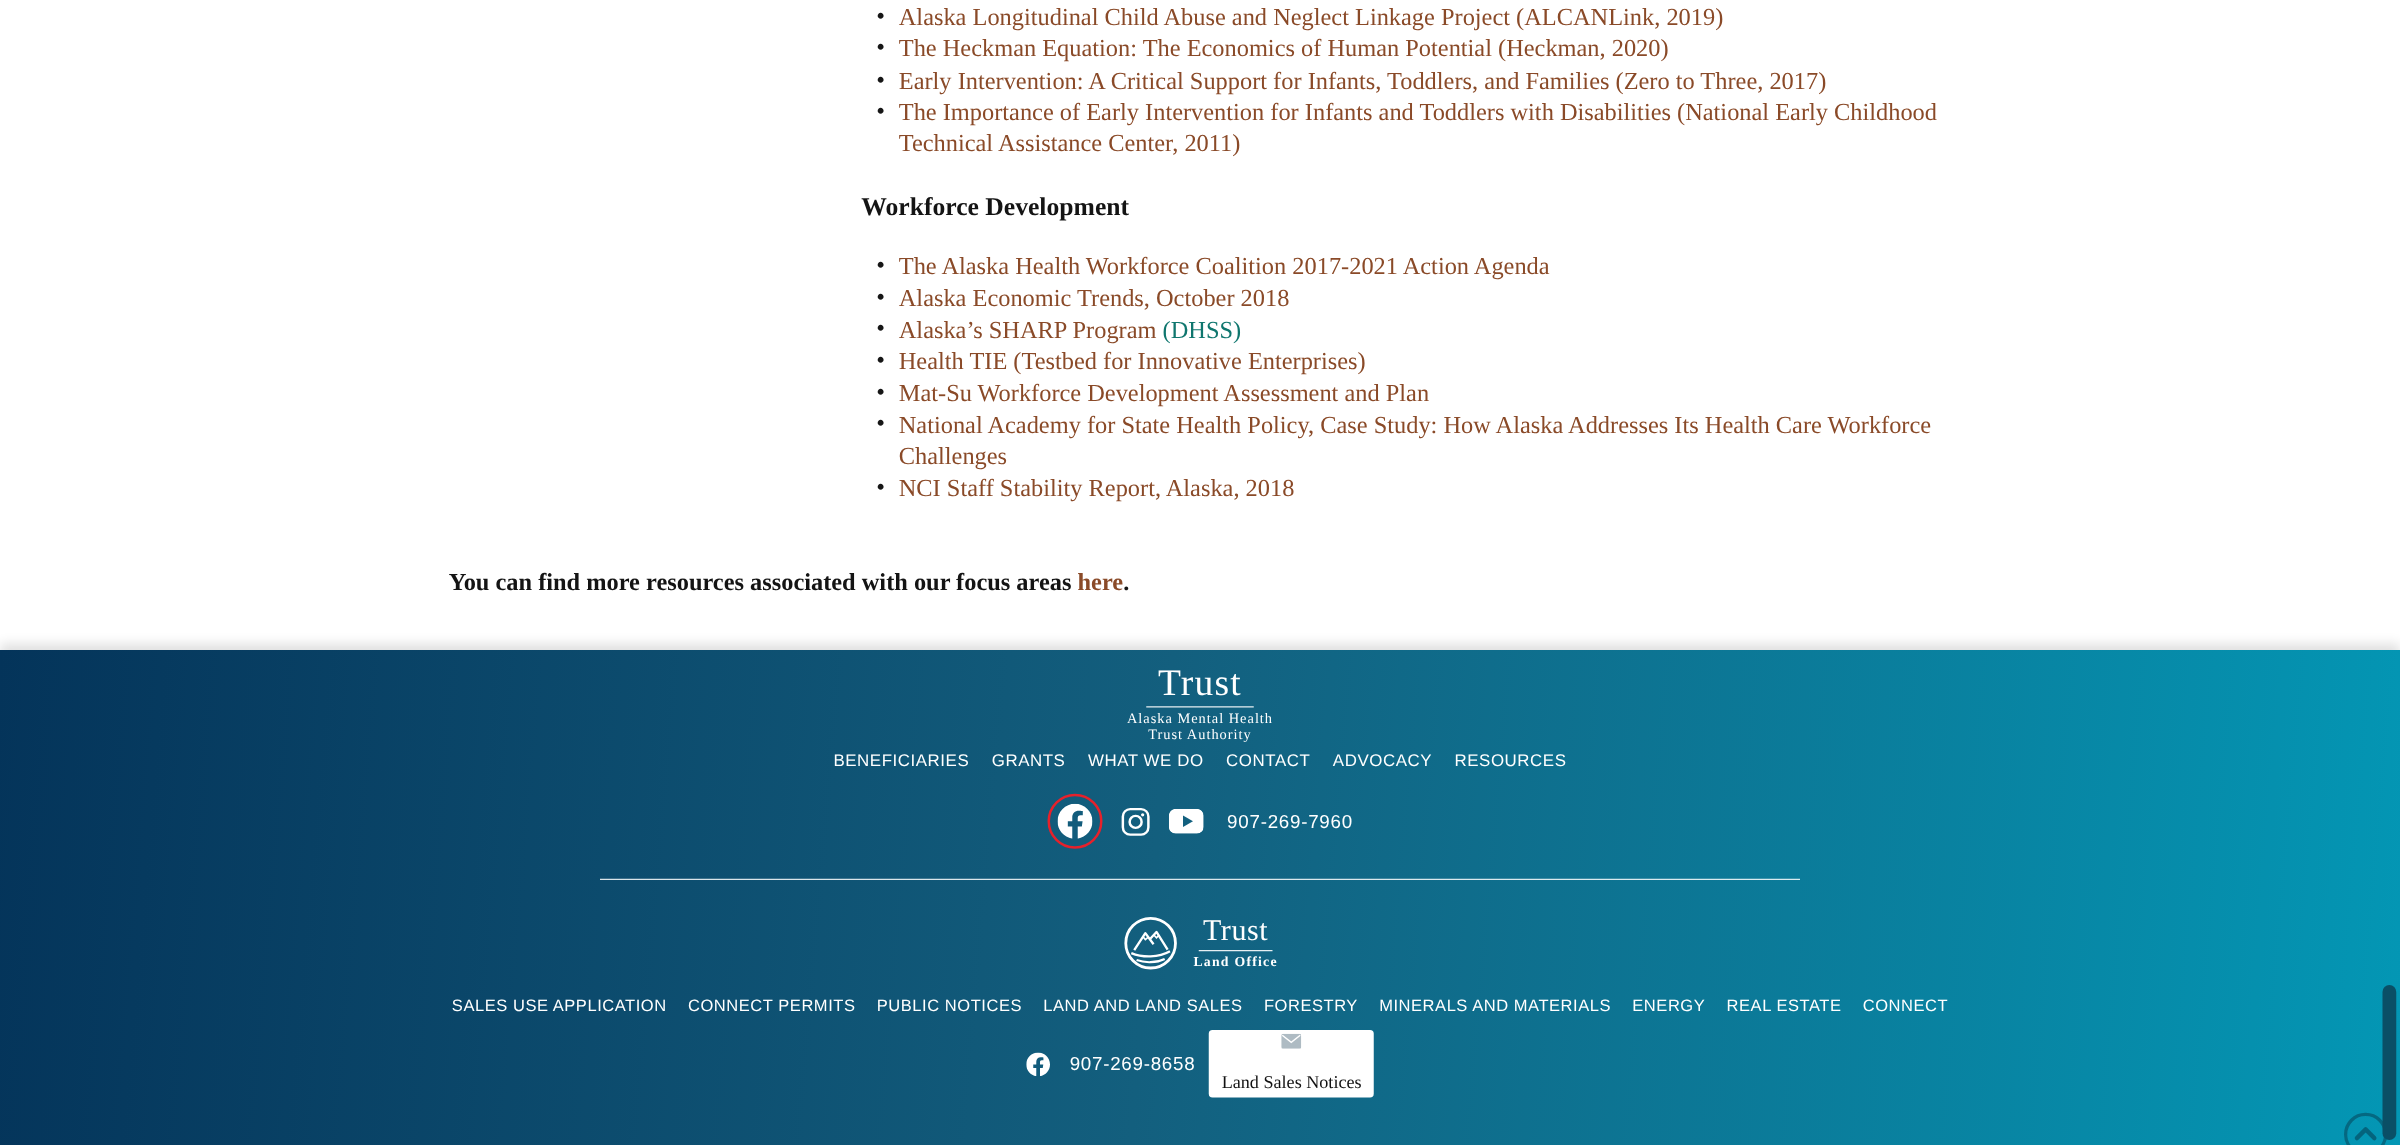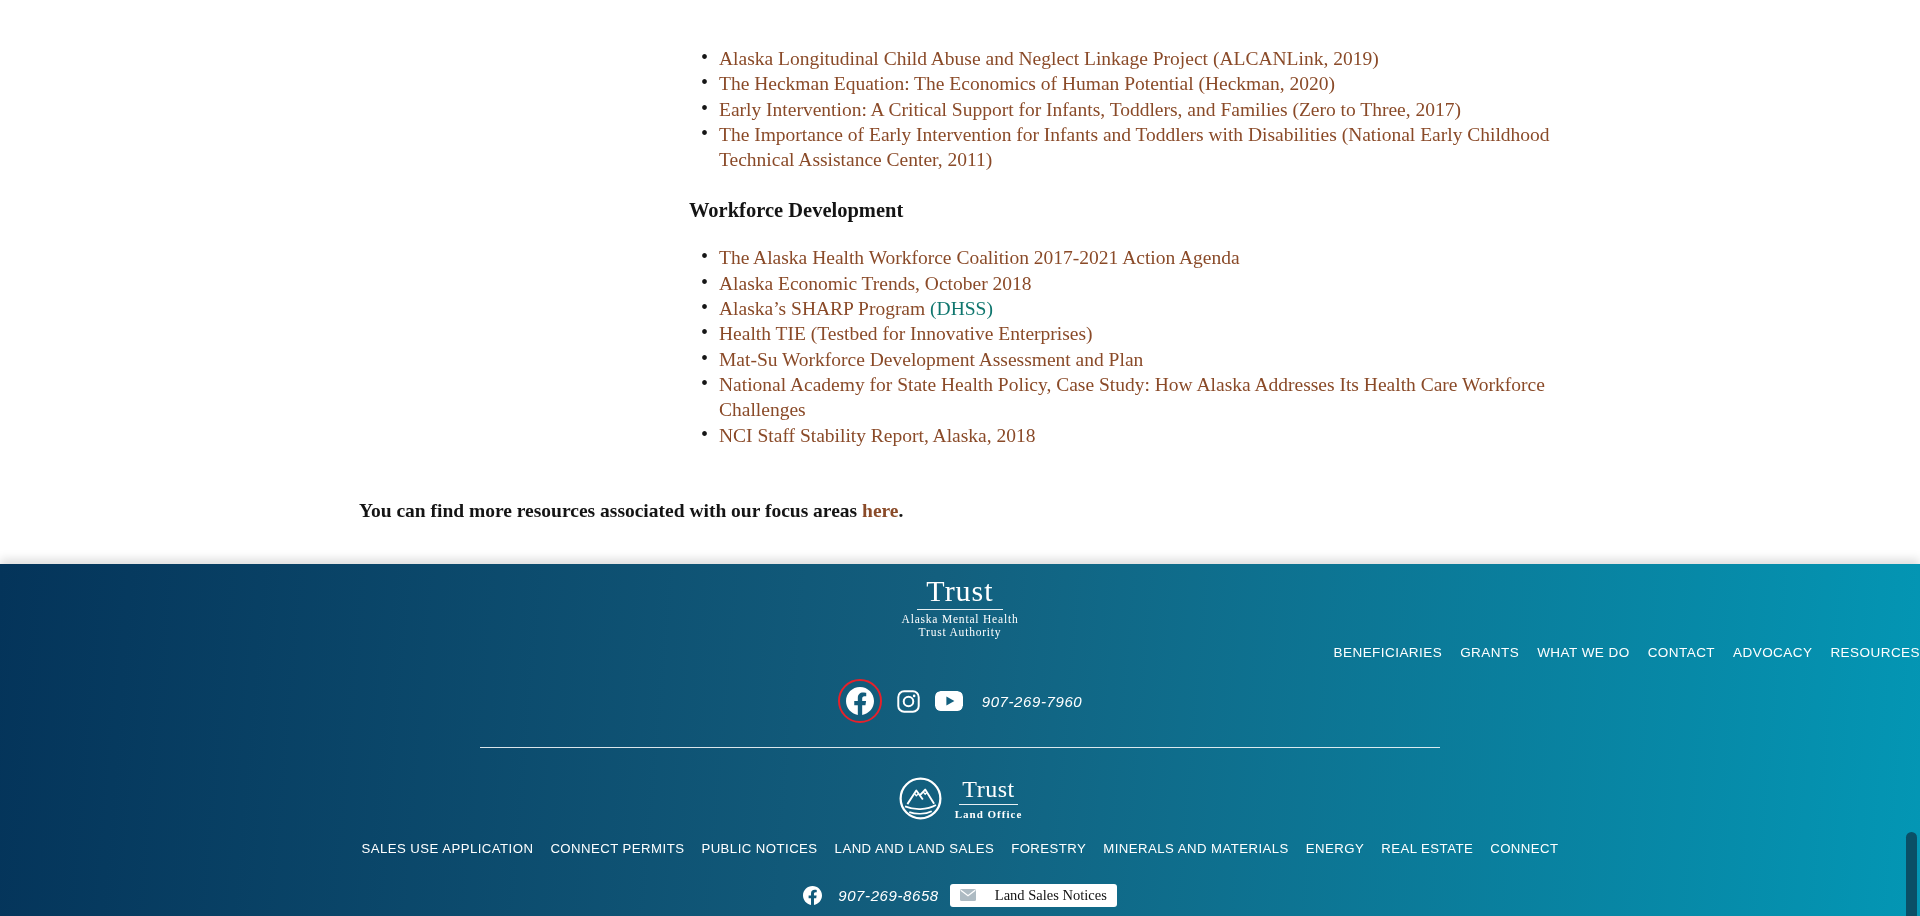--- a/index.html
+++ b/index.html
@@ -5,21 +5,21 @@
   * { box-sizing: border-box; }
   html,body { margin:0; padding:0; }
   body {
     width:1920px; height:916px; overflow:hidden; background:#ffffff;
     font-family:"Liberation Sans", sans-serif;
   }
 
   
   .content-area {
     position:relative; width:1920px; height:520px; background:#ffffff;
-    font-family:"Liberation Serif", serif; color:#1e1e1e; overflow:hidden;margin-top:44px;
+    font-family:"Liberation Serif", serif; color:#1e1e1e; overflow:hidden;
   }
   .rlist { list-style:none; margin:0; padding:0; margin-left:719px; width:845px;
            font-size:19.5px; line-height:25.3px; }
   .rlist li { position:relative; }
   .rlist li::before { content:"\2022"; position:absolute; left:-18px; top:-1px;
                       color:#161616; font-size:20px; }
   a.rlink { color:#8a4a28; text-decoration:none; cursor:pointer; }
   .plain-suffix { color:#0f766e; }
   .rlist-1 { margin-top:2px; }
   .section-heading { margin:25px 0 0 689px; font-size:20.5px; 
@@ -41,47 +41,47 @@
                 font-family:"Liberation Serif", serif; }
   .amhta-logo .t1 { font-size:30px; line-height:28px; letter-spacing:1px;
                     padding:0 9px 4px; border-bottom:1px solid rgba(255,255,255,0.9); }
   .amhta-logo .t2 { font-size:11.5px; letter-spacing:0.8px; margin-top:3px; line-height:13px; }
   .amhta-logo .t3 { font-size:11.5px; letter-spacing:0.8px; line-height:13px; }
 
   
   .nav-row { gap:18px; align-items:center; }
   .nav-row a { color:#ffffff; text-decoration:none; font-size:13.5px;
                letter-spacing:0.45px; white-space:nowrap; cursor:pointer; }
-  .amhta-nav { top:81px;justify-content:flex-end; }
+  .amhta-nav { top:81px; }
   .tlo-nav   { top:277px; gap:17px; }
   .tlo-nav a { font-size:13.2px; }
 
   
   .social-row { top:115px; align-items:center; gap:14px; height:44px; }
   .fb-ring { width:44px; height:44px; border:2.5px solid #e6212b; border-radius:50%;
              display:flex; align-items:center; justify-content:center; }
   .phone { font-size:15px; letter-spacing:0.6px; margin-left:5px; color:#fff;
-           text-decoration:none;font-style:italic; }
+           text-decoration:none; }
 
   .divider { position:absolute; top:183px; left:480px; width:960px; height:1px;
              background:rgba(255,255,255,0.85); }
 
   
   .tlo-logo { top:212px; align-items:center; gap:12px; font-family:"Liberation Serif", serif; }
   .tlo-text { display:flex; flex-direction:column; align-items:center; }
   .tlo-text .t1 { font-size:24px; line-height:24px; letter-spacing:0.5px;
                   padding:0 3px 3px; border-bottom:1px solid rgba(255,255,255,0.9); }
   .tlo-text .t2 { font-size:11px; font-weight:bold; letter-spacing:1px; margin-top:3px; }
 
   
   .tlo-contact { top:318px; align-items:center; gap:11px; height:26px; }
   .land-sales-btn { display:flex; align-items:center; gap:19px; background:#ffffff;
                     border:none; border-radius:3px; padding:3px 10px 4px;
                     font-family:"Liberation Serif", serif; font-size:14.5px;
-                    color:#111; cursor:pointer; line-height:16px; }
+                    color:#111; cursor:pointer; line-height:16px;flex-direction:column; }
 
   
   .scroll-top { position:absolute; right:9px; bottom:8px; width:37px; height:37px;
                 cursor:pointer; }
   .scrollbar-thumb { position:absolute; right:3px; top:268px; width:11px; height:124px;
                      background:#0a4f66; border-radius:6px; }
 </style>
 </head>
 <body>
 

